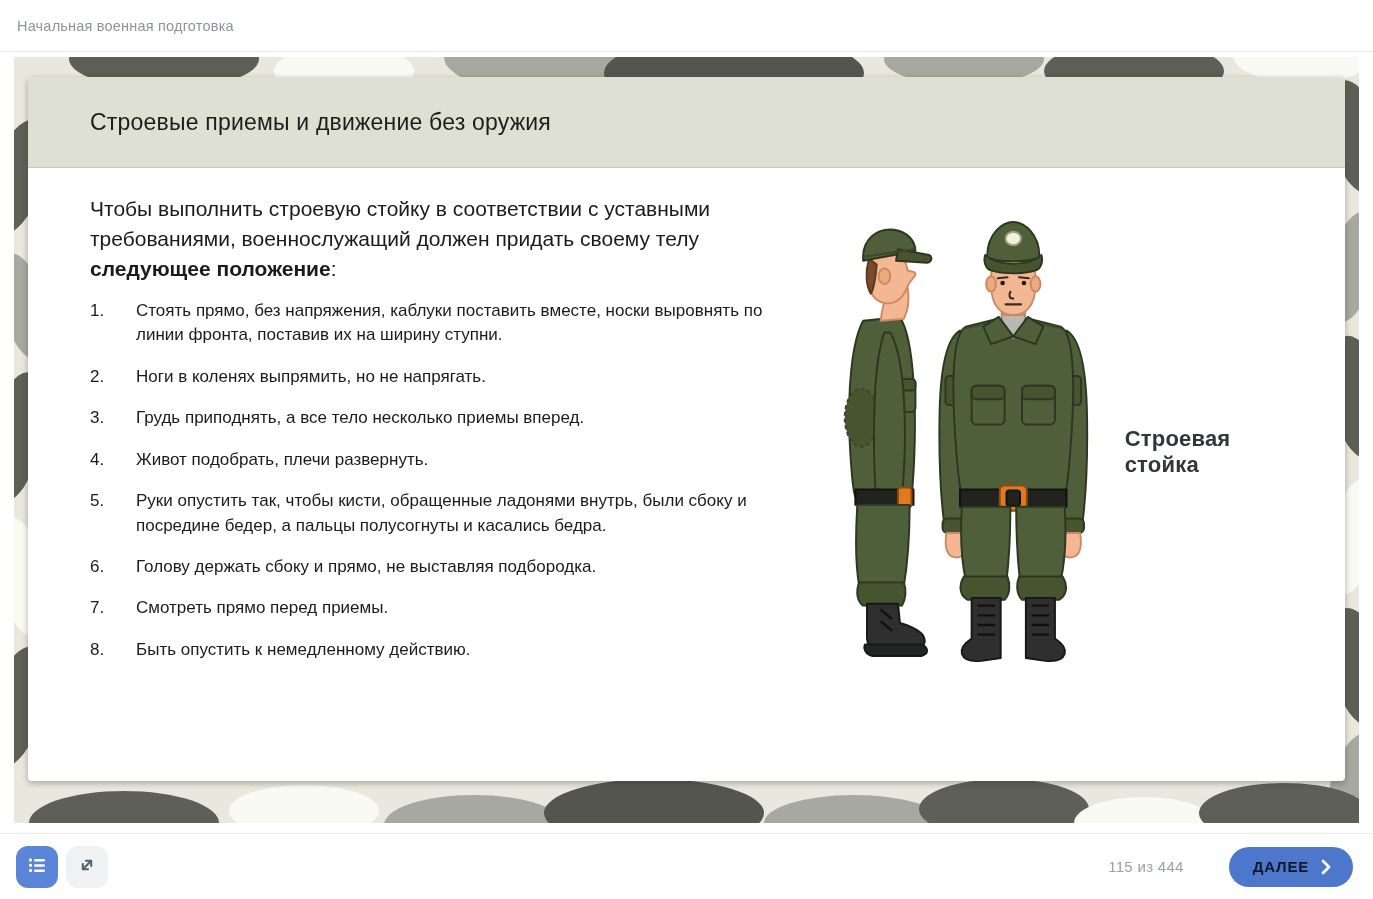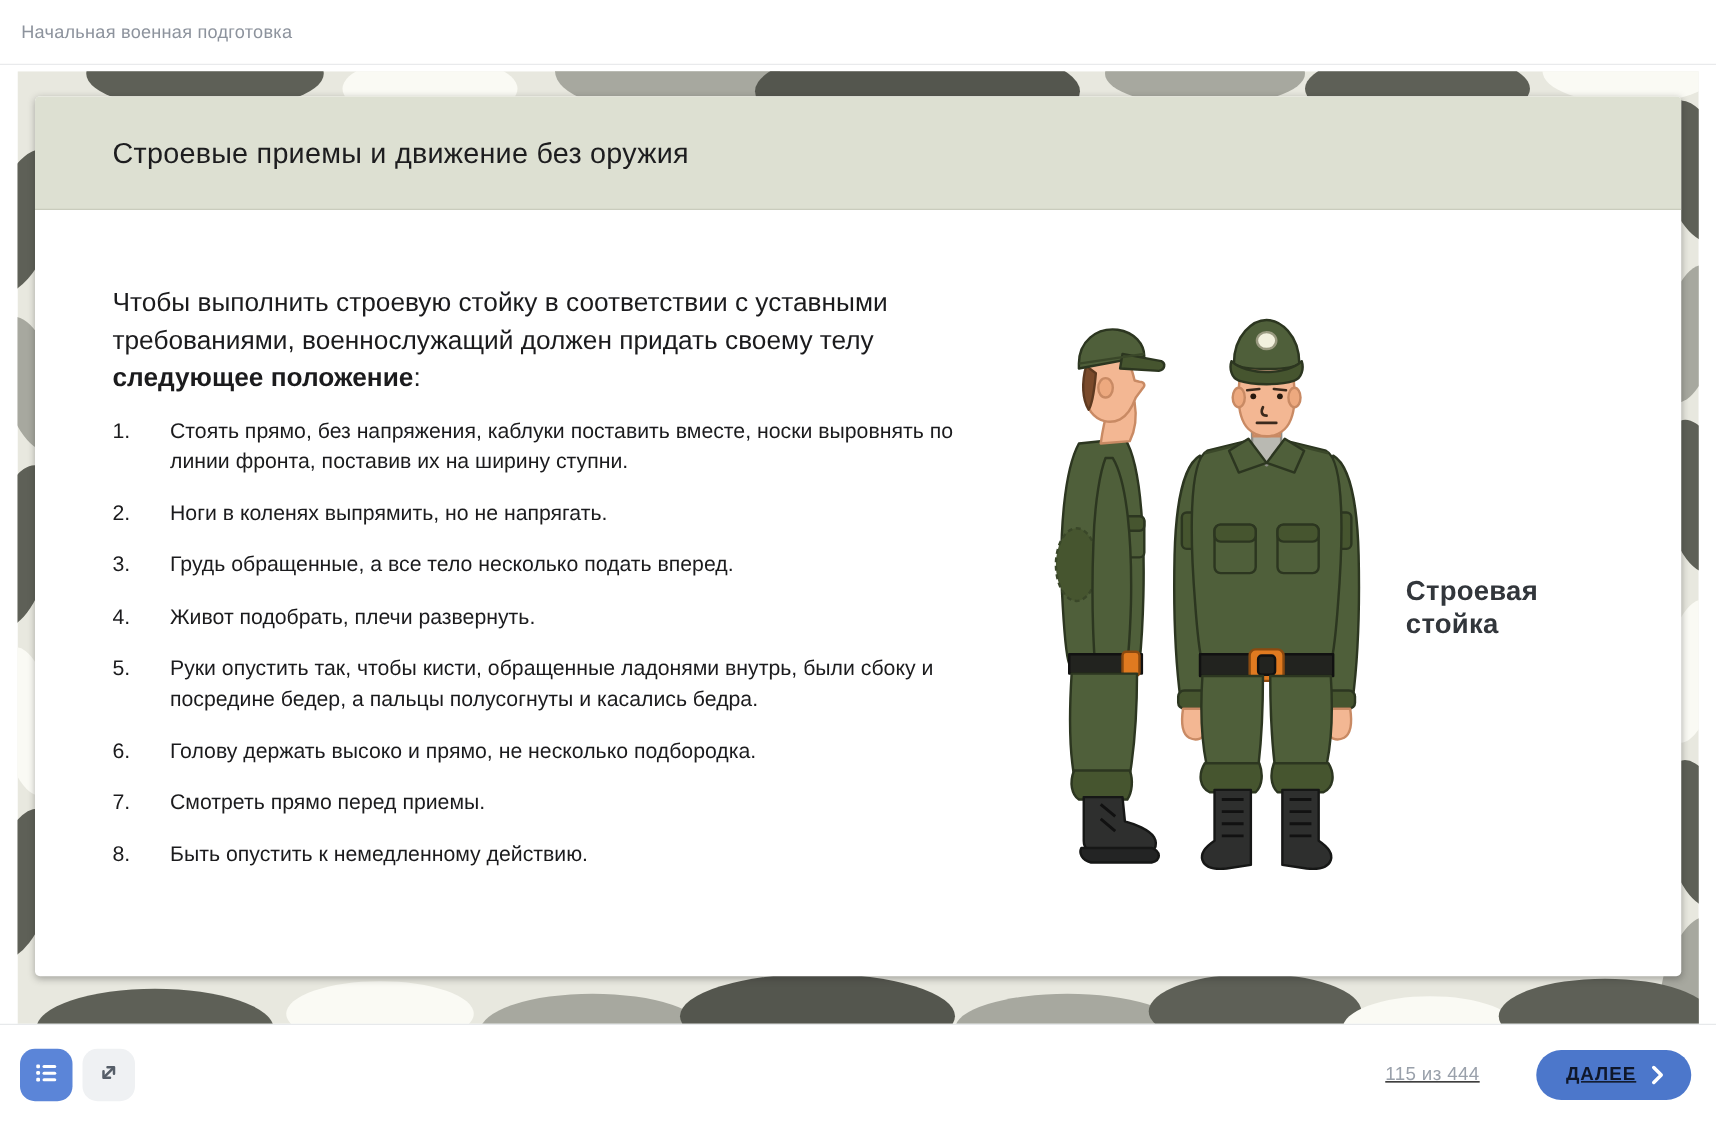--- a/index.html
+++ b/index.html
@@ -35,21 +35,21 @@
   }
   .card-header{
     height:91px;background:var(--header-bg);
     display:flex;align-items:center;padding:0 62px;
     border-bottom:1px solid #c9ccbd;
   }
   .card-header h1{
     margin:0;font-size:23px;font-weight:500;color:#1d1d1f;letter-spacing:.2px;
   }
   .card-body{
-    display:flex;padding:60px 40px 0 62px;gap:25px;
+    display:flex;padding:26px 40px 0 62px;gap:25px;
   }
   .text-col{width:690px;flex:none;color:#1b1b1d;}
   .intro{font-size:21px;line-height:1.44;margin:0 0 14px 0;}
   .intro b{font-weight:700;}
   ol.steps{
     margin:0;padding:0 0 0 46px;font-size:17px;line-height:1.44;
     list-style:none;counter-reset:step;
   }
   ol.steps li{
     counter-increment:step;position:relative;margin:0 0 17px 0;
@@ -58,23 +58,23 @@
     content:counter(step) ".";
     position:absolute;left:-46px;top:0;width:34px;text-align:left;color:#1b1b1d;
   }
   .figure-col{flex:1;display:flex;flex-direction:row;align-items:center;padding-top:4px;}
   .figure-col svg.soldiers{display:block;}
   .figure-caption{
     margin-top:26px;font-size:22px;font-weight:700;color:#32363b;letter-spacing:.2px;
   }
   
   .footer{
-    position:absolute;left:0;bottom:0;width:1373px;height:80px;
+    position:absolute;left:0;bottom:0;width:1373px;height:66px;
     background:#ffffff;border-top:1px solid #e7e9eb;
-    display:flex;align-items:center;padding:0 20px 0 16px;text-decoration:underline;
+    display:flex;align-items:center;padding:0 20px 0 16px;
   }
   .icon-btn{
     width:42px;height:42px;border:none;border-radius:12px;cursor:pointer;
     display:flex;align-items:center;justify-content:center;padding:0;
   }
   .icon-btn.toc{background:var(--accent-light);margin-right:8px;}
   .icon-btn.fullscreen{background:#eff1f3;}
   .footer-spacer{flex:1;}
   .page-counter{font-size:15px;color:#9aa1ab;margin-right:28px;letter-spacing:.3px;}
   .pill{
@@ -132,24 +132,24 @@
   <section class="card">
     <div class="card-header">
       <h1>Строевые приемы и движение без оружия</h1>
     </div>
     <div class="card-body">
       <div class="text-col">
         <p class="intro"><span>Чтобы выполнить строевую стойку в соответствии с уставными требованиями, военнослужащий должен придать своему телу </span><b>следующее положение</b><span>:</span></p>
         <ol class="steps">
           <li>Стоять прямо, без напряжения, каблуки поставить вместе, носки выровнять по линии фронта, поставив их на ширину ступни.</li>
           <li>Ноги в коленях выпрямить, но не напрягать.</li>
-          <li>Грудь обращенные, а все тело несколько подать вперед.</li>
+          <li>Грудь приподнять, а все тело несколько приемы вперед.</li>
           <li>Живот подобрать, плечи развернуть.</li>
           <li>Руки опустить так, чтобы кисти, обращенные ладонями внутрь, были сбоку и посредине бедер, а пальцы полусогнуты и касались бедра.</li>
-          <li>Голову держать высоко и прямо, не несколько подбородка.</li>
+          <li>Голову держать сбоку и прямо, не выставляя подбородка.</li>
           <li>Смотреть прямо перед приемы.</li>
           <li>Быть опустить к немедленному действию.</li>
         </ol>
       </div>
 
       <div class="figure-col">
 
         <svg class="soldiers" width="330" height="480" viewBox="0 0 330 480" aria-hidden="true">
           <g stroke="#2c3620" stroke-width="2" stroke-linejoin="round">
 

